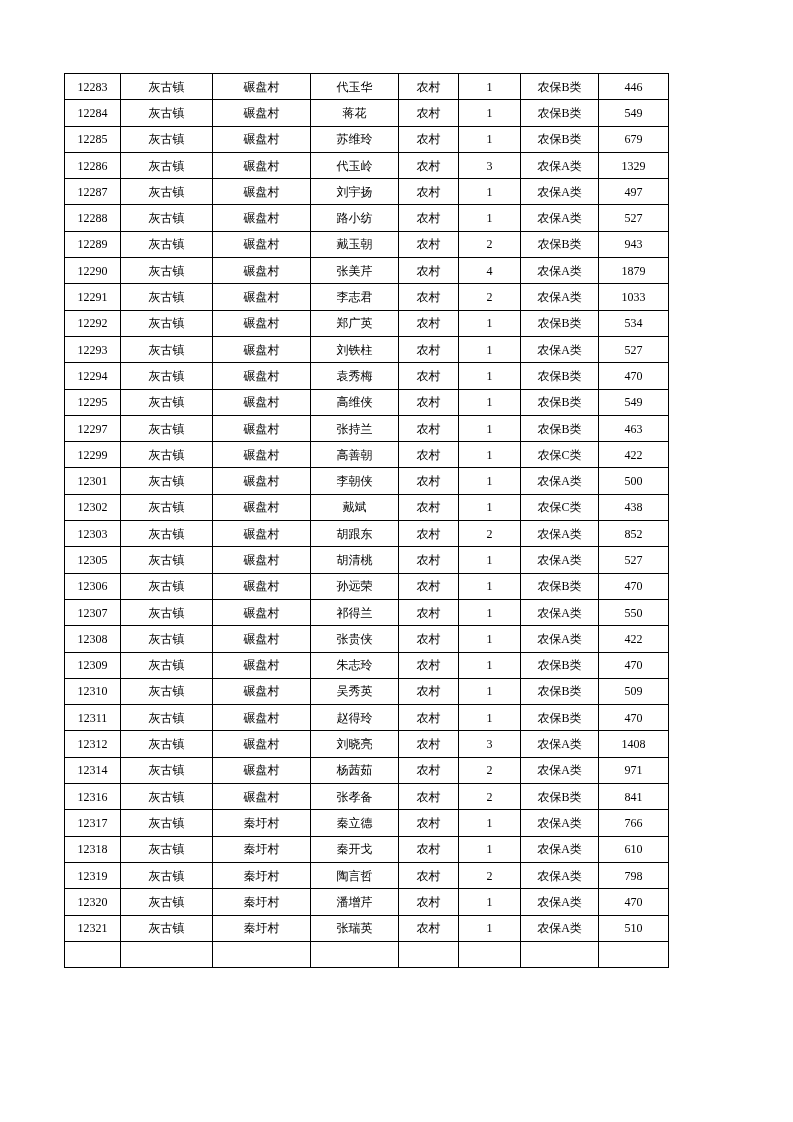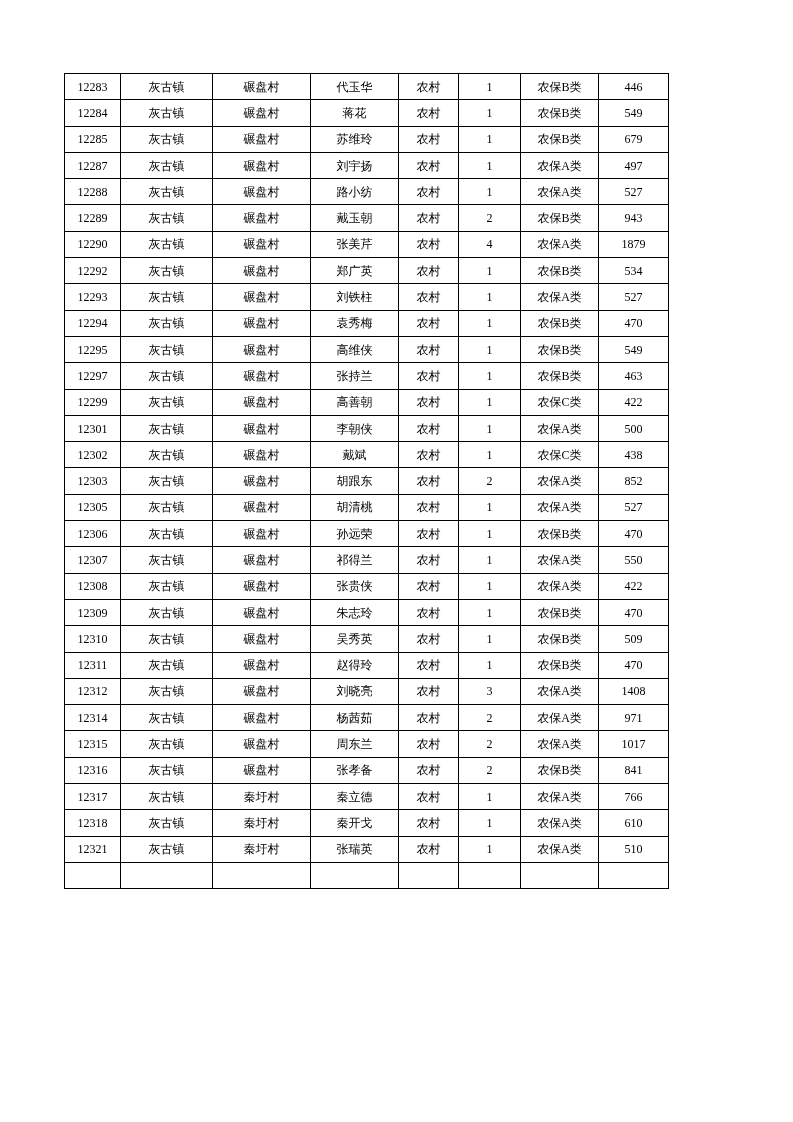--- a/index.html
+++ b/index.html
@@ -94,20 +94,30 @@
             <td>12285</td>
             <td>灰古镇</td>
             <td>碾盘村</td>
             <td>苏维玲</td>
             <td>农村</td>
             <td>1</td>
             <td>农保B类</td>
             <td>679</td>
           </tr>
           <tr>
+            <td>12286</td>
+            <td>灰古镇</td>
+            <td>碾盘村</td>
+            <td>代玉岭</td>
+            <td>农村</td>
+            <td>3</td>
+            <td>农保A类</td>
+            <td>1329</td>
+          </tr>
+          <tr>
             <td>12287</td>
             <td>灰古镇</td>
             <td>碾盘村</td>
             <td>刘宇扬</td>
             <td>农村</td>
             <td>1</td>
             <td>农保A类</td>
             <td>497</td>
           </tr>
           <tr>
@@ -132,20 +142,30 @@
           </tr>
           <tr>
             <td>12290</td>
             <td>灰古镇</td>
             <td>碾盘村</td>
             <td>张美芹</td>
             <td>农村</td>
             <td>4</td>
             <td>农保A类</td>
             <td>1879</td>
+          </tr>
+          <tr>
+            <td>12291</td>
+            <td>灰古镇</td>
+            <td>碾盘村</td>
+            <td>李志君</td>
+            <td>农村</td>
+            <td>2</td>
+            <td>农保A类</td>
+            <td>1033</td>
           </tr>
           <tr>
             <td>12292</td>
             <td>灰古镇</td>
             <td>碾盘村</td>
             <td>郑广英</td>
             <td>农村</td>
             <td>1</td>
             <td>农保B类</td>
             <td>534</td>
@@ -314,30 +334,20 @@
             <td>12314</td>
             <td>灰古镇</td>
             <td>碾盘村</td>
             <td>杨茜茹</td>
             <td>农村</td>
             <td>2</td>
             <td>农保A类</td>
             <td>971</td>
           </tr>
           <tr>
-            <td>12315</td>
-            <td>灰古镇</td>
-            <td>碾盘村</td>
-            <td>周东兰</td>
-            <td>农村</td>
-            <td>2</td>
-            <td>农保A类</td>
-            <td>1017</td>
-          </tr>
-          <tr>
             <td>12316</td>
             <td>灰古镇</td>
             <td>碾盘村</td>
             <td>张孝备</td>
             <td>农村</td>
             <td>2</td>
             <td>农保B类</td>
             <td>841</td>
           </tr>
           <tr>
@@ -352,20 +362,40 @@
           </tr>
           <tr>
             <td>12318</td>
             <td>灰古镇</td>
             <td>秦圩村</td>
             <td>秦开戈</td>
             <td>农村</td>
             <td>1</td>
             <td>农保A类</td>
             <td>610</td>
+          </tr>
+          <tr>
+            <td>12319</td>
+            <td>灰古镇</td>
+            <td>秦圩村</td>
+            <td>陶言哲</td>
+            <td>农村</td>
+            <td>2</td>
+            <td>农保A类</td>
+            <td>798</td>
+          </tr>
+          <tr>
+            <td>12320</td>
+            <td>灰古镇</td>
+            <td>秦圩村</td>
+            <td>潘增芹</td>
+            <td>农村</td>
+            <td>1</td>
+            <td>农保A类</td>
+            <td>470</td>
           </tr>
           <tr>
             <td>12321</td>
             <td>灰古镇</td>
             <td>秦圩村</td>
             <td>张瑞英</td>
             <td>农村</td>
             <td>1</td>
             <td>农保A类</td>
             <td>510</td>

